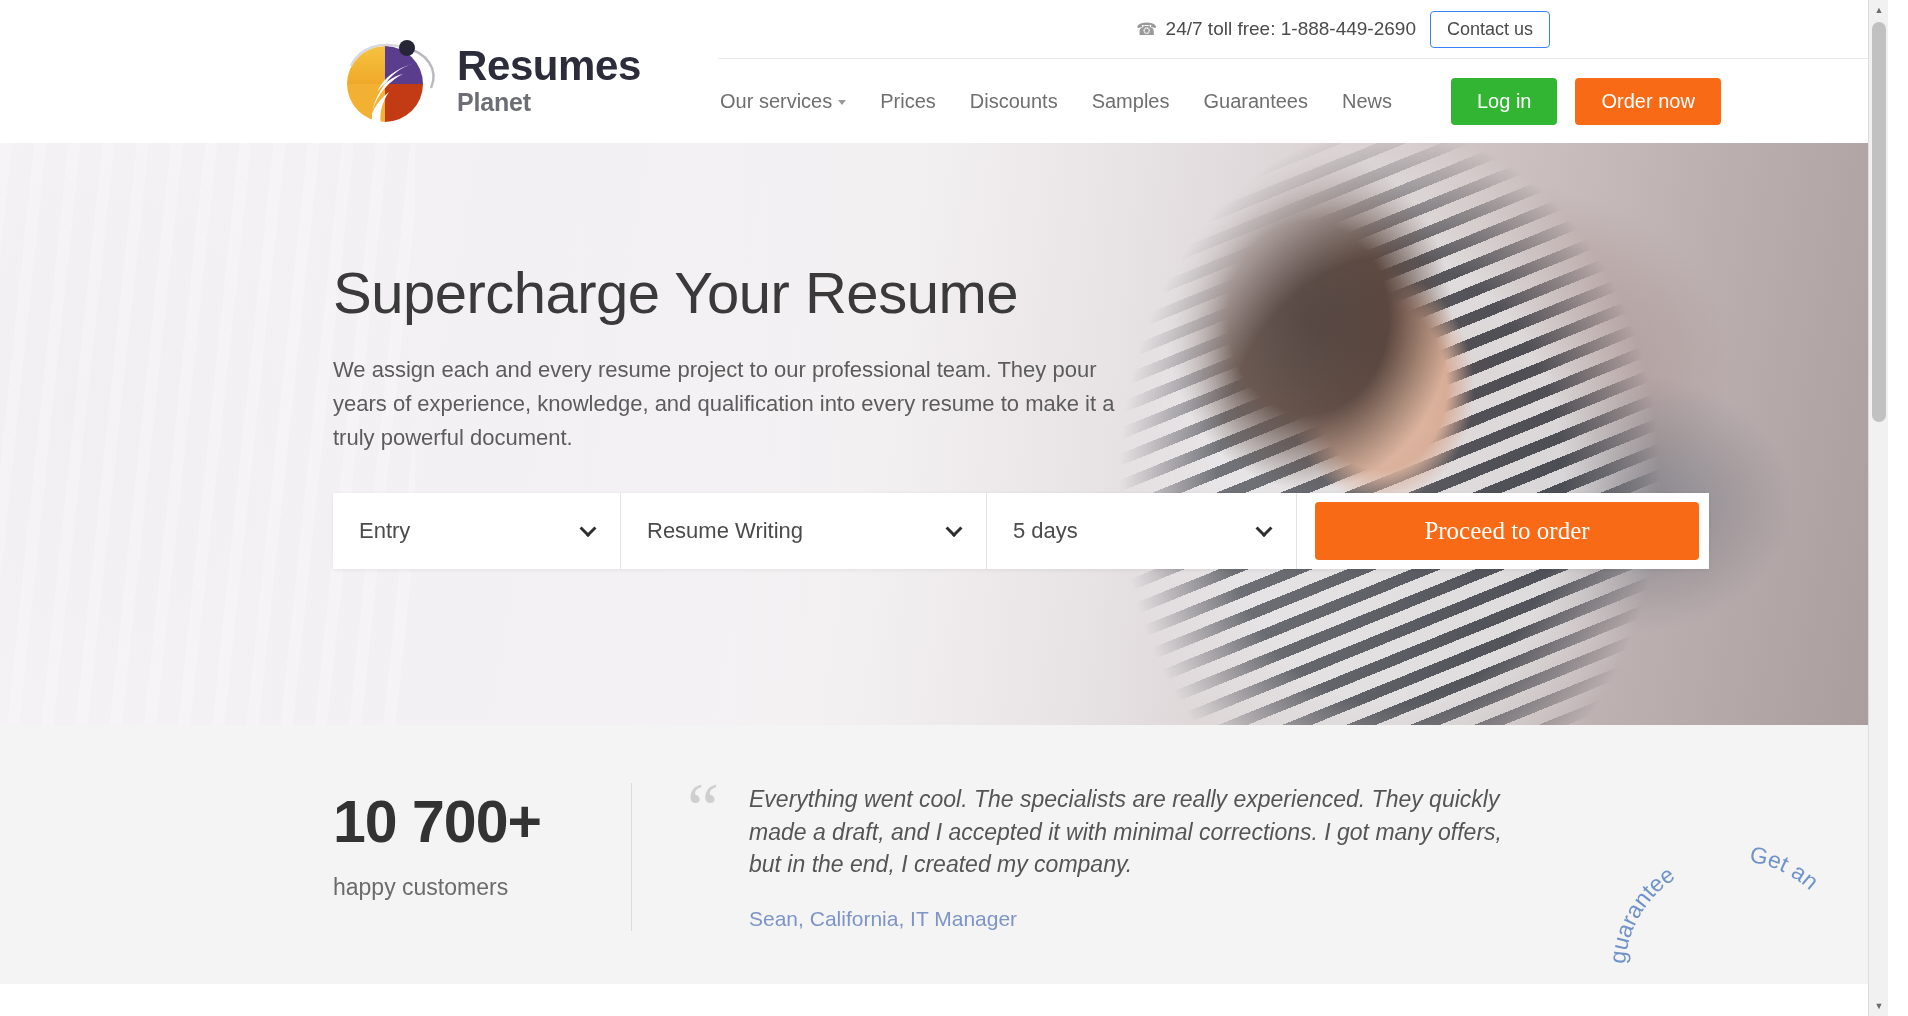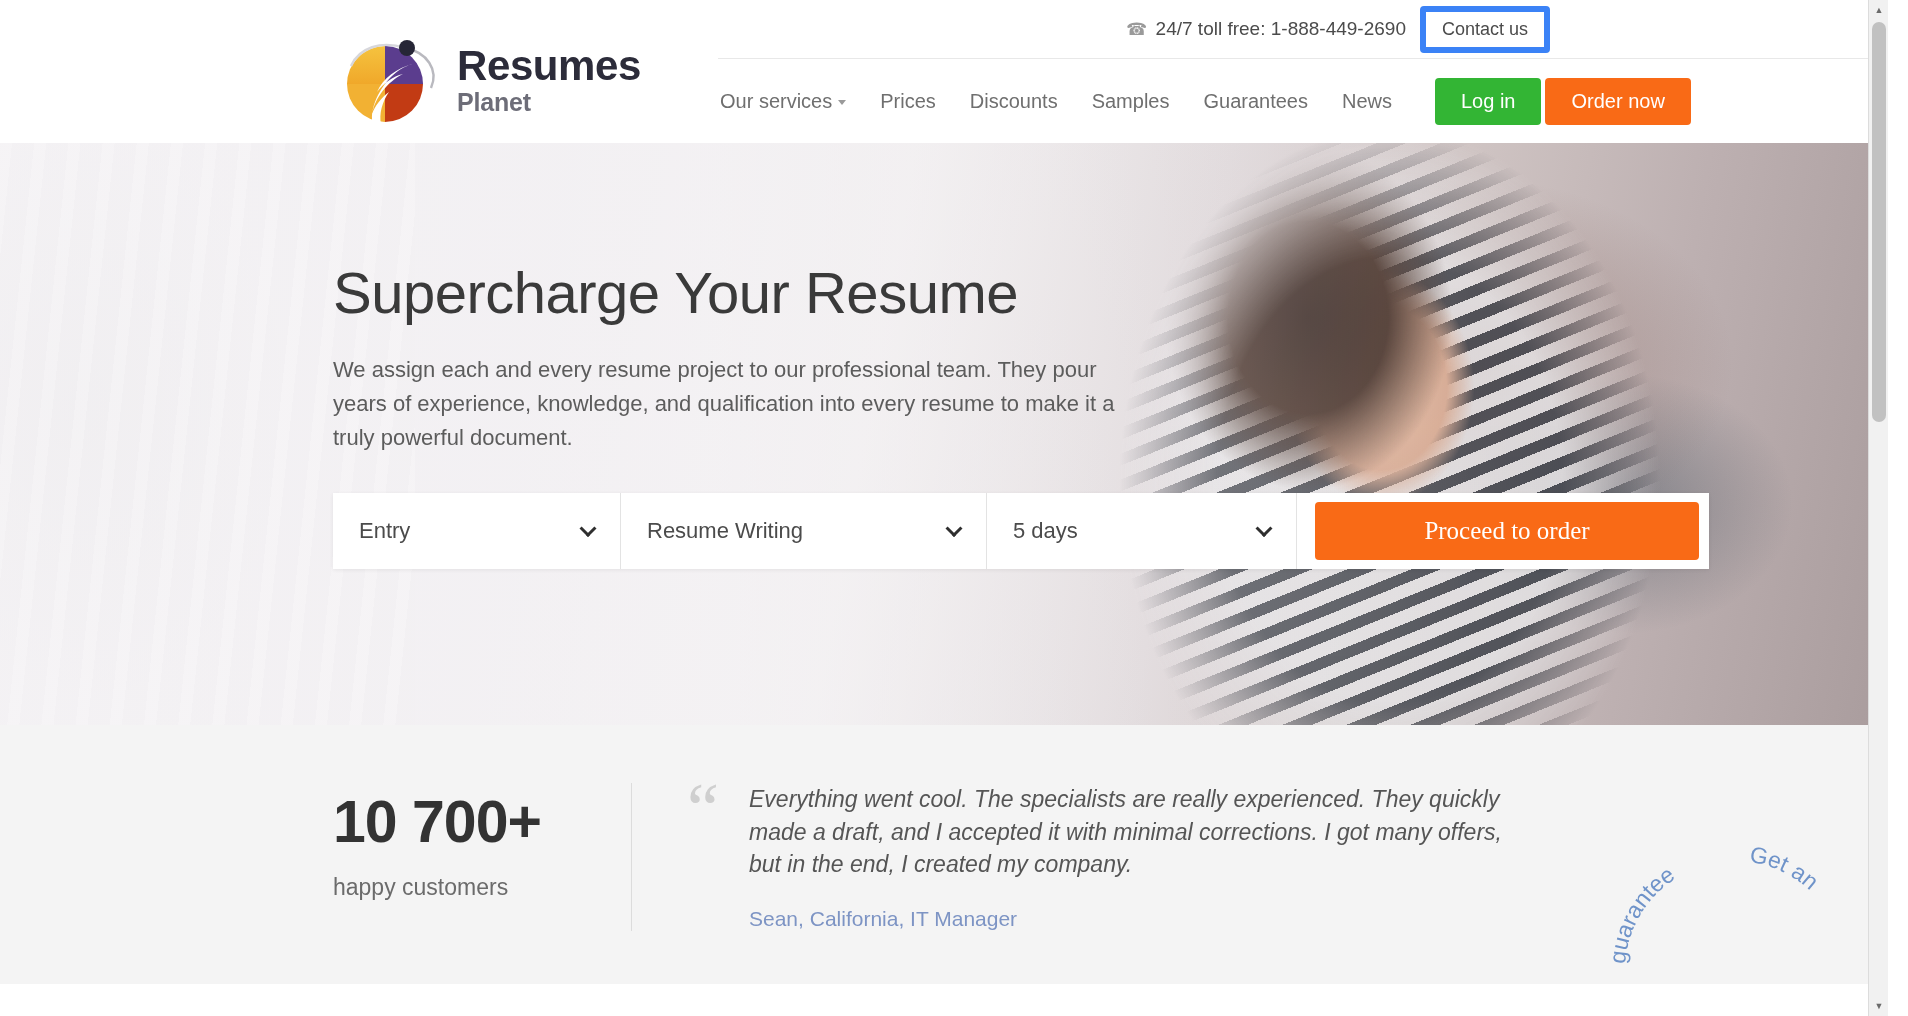--- a/index.html
+++ b/index.html
@@ -45,21 +45,21 @@
     border-bottom: 1px solid #e8e8e8;
     margin-left: 0;
   }
   .phone {
     display: flex; align-items: center; gap: 8px;
     font-size: 19px; color: #4b4b4b;
     white-space: nowrap;
   }
   .phone-icon { font-size: 17px; color: #9a9a9a; display: inline-block; transform: scaleX(-1); }
   .contact-btn {
-    border: 6px solid #3b82f6; background: #fff; color: #4b4b4b;
+    border: 1px solid #3b82f6; background: #fff; color: #4b4b4b;
     font-size: 18px; padding: 7px 16px; border-radius: 4px;
     font-family: "Liberation Sans", sans-serif; cursor: pointer;
     white-space: nowrap;
   }
 
   .navrow {
     display: flex; align-items: center;
     height: 84px;
     padding-left: 2px;
     padding-right: 338px;
@@ -69,21 +69,21 @@
   .nav a {
     font-size: 20px; color: #6f6f6f; text-decoration: none;
     padding: 0 17px; white-space: nowrap; line-height: 1;
   }
   .nav a:first-child { padding-left: 0; }
   .caret-down {
     display: inline-block; margin-left: 6px;
     border-left: 4px solid transparent; border-right: 4px solid transparent;
     border-top: 5px solid #9a9a9a; vertical-align: middle;
   }
-  .hdr-btns { display: flex; gap: 4px; margin-left: 26px; }
+  .hdr-btns { display: flex; gap: 18px; margin-left: 42px; }
   .btn {
     border: none; border-radius: 4px; color: #fff;
     font-size: 20px; font-family: "Liberation Sans", sans-serif;
     padding: 12px 26px; cursor: pointer; white-space: nowrap;
   }
   .btn-login { background: #33b534; }
   .btn-order { background: #f96a16; }
 
   
   .hero {

